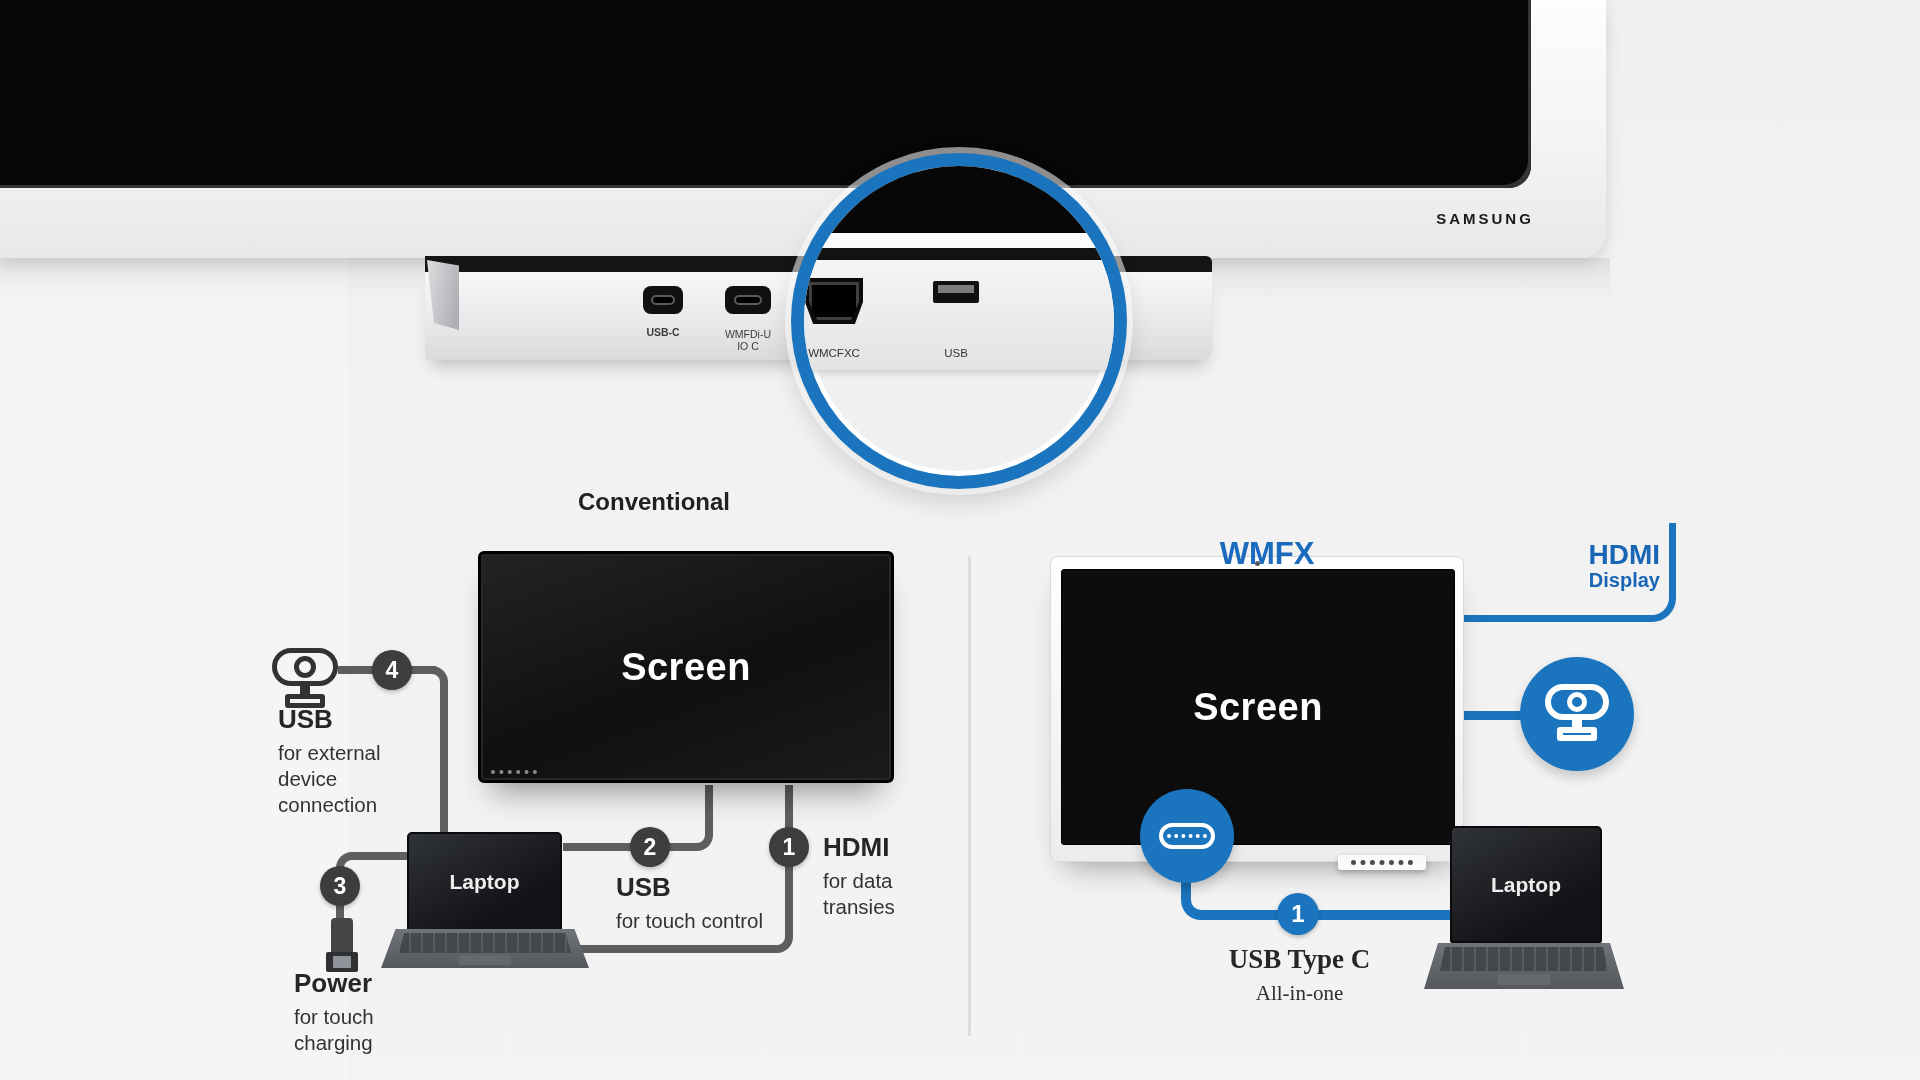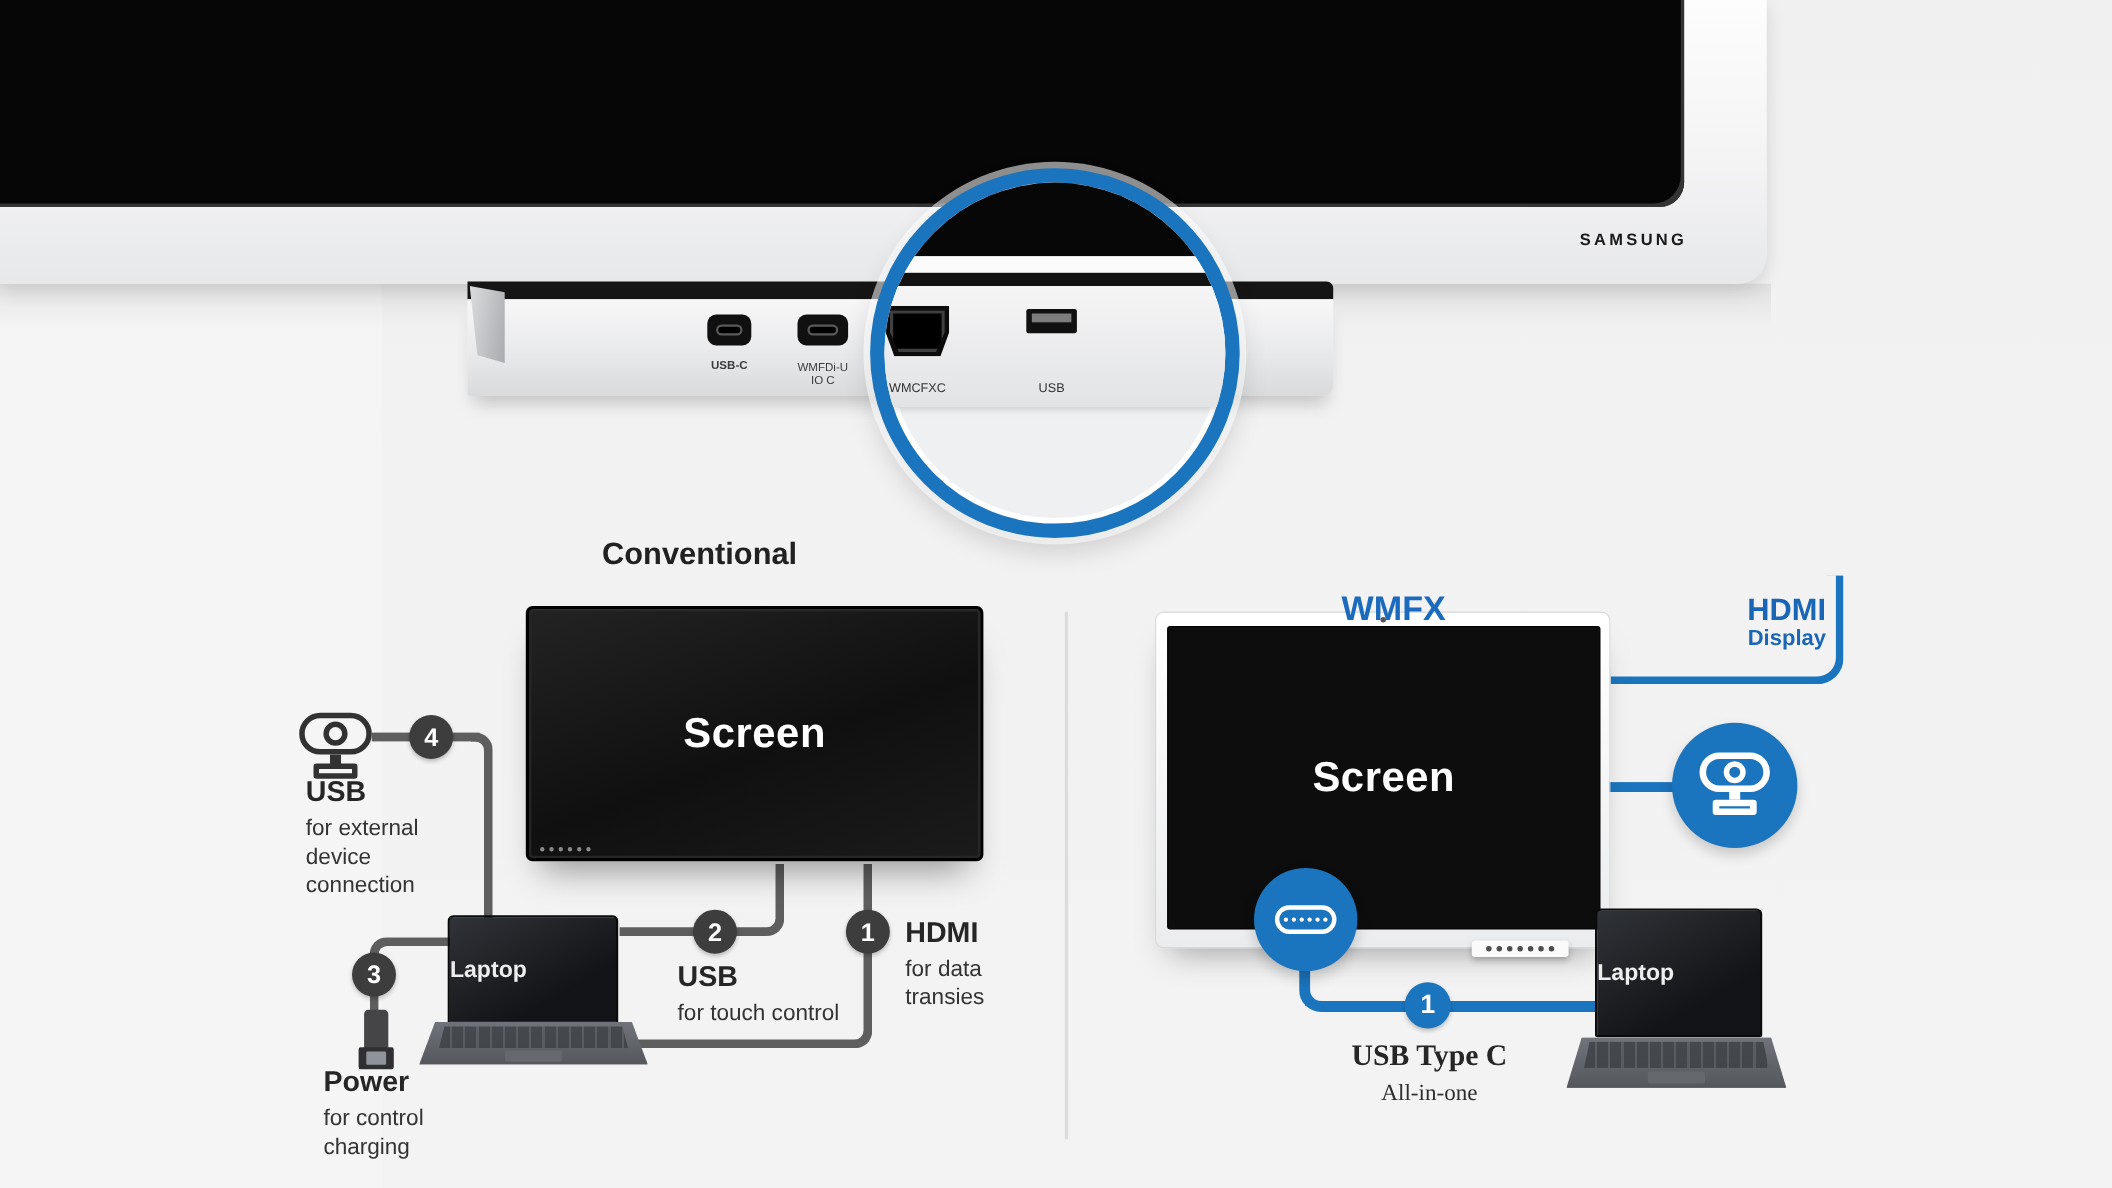--- a/index.html
+++ b/index.html
@@ -58,22 +58,22 @@
   .info-box { left:1478px; top:288px; width:432px; height:236px; background:#ffffff; z-index:4;
     border:4px solid #0d0d0d; display:flex; flex-direction:column; align-items:center; justify-content:center;
     font-size:17px; line-height:23px; color:#222; text-align:center; }
   .hdmi-path { left:1464px; top:523px; width:212px; height:99px; z-index:2;
     border-right:7px solid #1b75be; border-bottom:7px solid #1b75be; border-bottom-right-radius:24px; }
   .hdmi-out { left:1500px; top:540px; width:160px; text-align:right; z-index:4; color:#1a66b6; }
   .hdmi-out .t1 { font-size:28px; font-weight:700; line-height:29px; }
   .hdmi-out .t2 { font-size:20px; font-weight:700; line-height:23px; }
 
   
-  .conv-title { left:430px; top:488px; width:412px; text-align:center; z-index:4;
-    font-size:28px; font-weight:700; color:#212121; }
+  .conv-title { left:448px; top:488px; width:412px; text-align:center; z-index:4;
+    font-size:24px; font-weight:700; color:#212121; }
   .wmfx-title { left:1060px; top:488px; width:414px; text-align:center; z-index:4;
     font-size:31px; font-weight:700; color:#1a6abe;margin-top:48px; }
   .divider { left:968px; top:556px; width:3px; height:480px; background:#dcdcdd; border-radius:2px; z-index:1; }
 
   
   .conv-screen { left:478px; top:551px; width:416px; height:232px; z-index:3;
     background:linear-gradient(160deg,#232323 0%,#101010 55%,#1b1b1b 100%);
     border:3px solid #000; border-radius:6px;
     box-shadow:inset 0 0 0 2px #262626, 0 22px 30px -14px rgba(0,0,0,.40);
     display:flex; align-items:center; justify-content:center; }
@@ -118,21 +118,21 @@
 
   
   .plug { left:326px; top:918px; width:32px; height:56px; z-index:3; }
   .plug-body { position:absolute; left:5px; top:0; width:22px; height:36px; background:#454548; border-radius:4px 4px 2px 2px; }
   .plug-tip { position:absolute; left:0; top:34px; width:32px; height:20px; background:#303033; border-radius:2px; }
   .plug-metal { position:absolute; left:7px; top:38px; width:18px; height:12px; background:#8e949a; border-radius:1px; }
 
   
   .laptop { z-index:3; }
   .lap-screen { position:absolute; background:linear-gradient(150deg,#303338,#131417 70%);
-    border:2px solid #0b0b0c; border-radius:5px 5px 2px 2px; display:flex; align-items:center; justify-content:flex-start; }
+    border:2px solid #0b0b0c; border-radius:5px 5px 2px 2px; display:flex; align-items:center; justify-content:center; }
   .lap-label { font-size:21px; font-weight:700; color:#eee; }
   .lap-base { position:absolute; background:linear-gradient(180deg,#70747a,#54575c);
     clip-path:polygon(7% 0,93% 0,100% 100%,0 100%); box-shadow:0 6px 10px -4px rgba(0,0,0,.35); }
   .lap-keys { position:absolute; opacity:.85; clip-path:polygon(3% 0,97% 0,100% 100%,0 100%);
     background-image:repeating-linear-gradient(90deg,#3f4247 0 10px,#585c61 10px 12px),
                      repeating-linear-gradient(0deg,#43464b 0 5px,#55585d 5px 7px); }
   .lap-track { position:absolute; background:#65696e; border-radius:2px; }
 
   
   .blue-line { background:#1b75be; z-index:2; }
@@ -240,21 +240,21 @@
   <div class="abs nbadge" style="left:769px;top:827px;">1</div>
 
   <div class="abs co" style="left:278px;top:704px;width:170px;">
     <div class="co-head">USB</div>
     <div class="co-line">for external</div>
     <div class="co-line">device</div>
     <div class="co-line">connection</div>
   </div>
   <div class="abs co" style="left:294px;top:968px;width:150px;">
     <div class="co-head">Power</div>
-    <div class="co-line">for control</div>
+    <div class="co-line">for touch</div>
     <div class="co-line">charging</div>
   </div>
   <div class="abs co" style="left:616px;top:872px;width:200px;">
     <div class="co-head">USB</div>
     <div class="co-line">for touch control</div>
   </div>
   <div class="abs co" style="left:823px;top:832px;width:130px;">
     <div class="co-head">HDMI</div>
     <div class="co-line">for data</div>
     <div class="co-line">transies</div>

